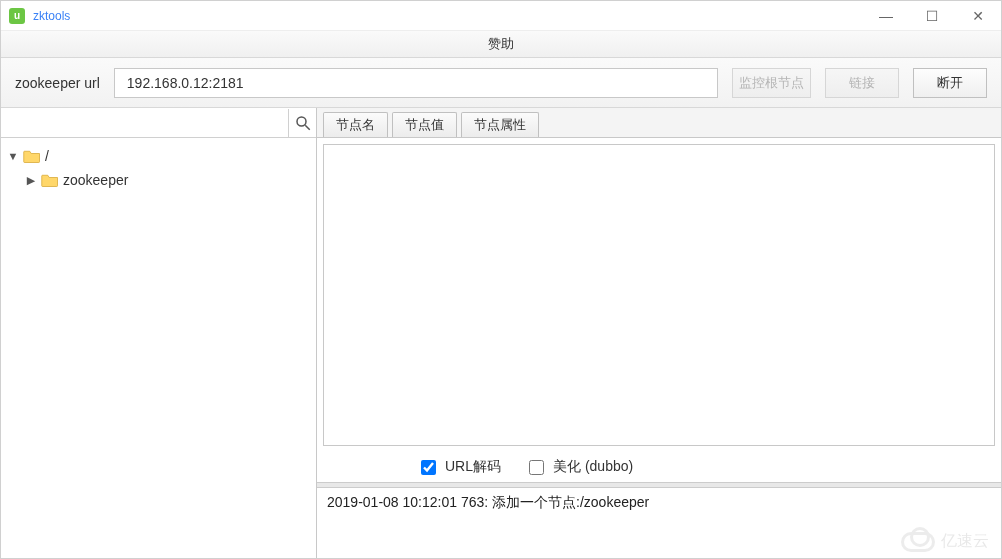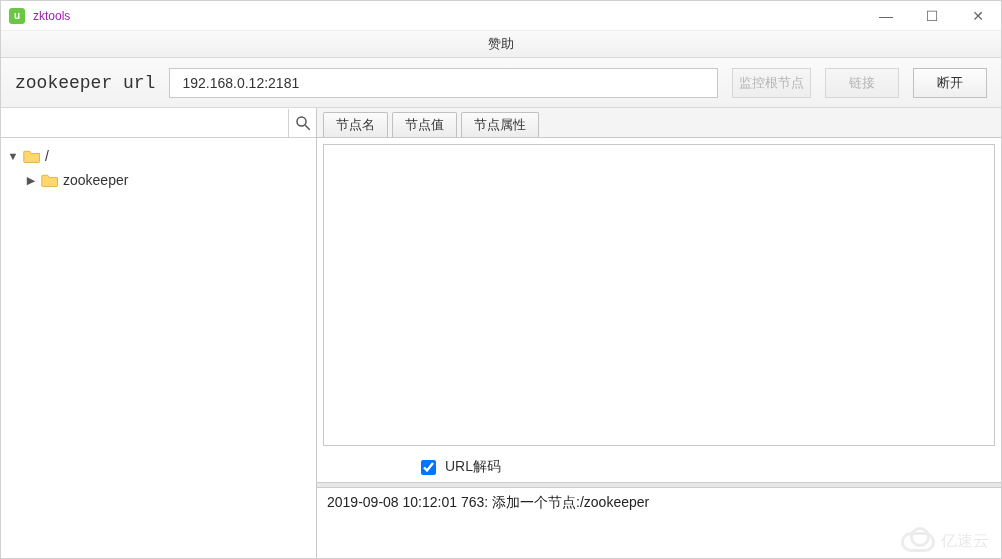--- a/index.html
+++ b/index.html
@@ -11,35 +11,35 @@
 
   .window { width: 1002px; height: 559px; display: flex; flex-direction: column;
     border: 1px solid #d0d0d0; background: #fff; position: relative; }
 
   
   .titlebar { height: 30px; display: flex; align-items: center; padding-left: 8px;
     background: #fff; border-bottom: 1px solid #eee; }
   .app-icon { width: 16px; height: 16px; background: #6cc644; border-radius: 3px;
     display: flex; align-items: center; justify-content: center; color: #fff;
     font-size: 10px; font-weight: bold; margin-right: 8px; }
-  .app-title { color: #a21caf; font-size: 12px; }
+  .app-title { color: #3b82f6; font-size: 12px; }
   .win-controls { margin-left: auto; display: flex; }
   .win-btn { width: 46px; height: 30px; display: flex; align-items: center;
     justify-content: center; color: #666; font-size: 14px; }
 
   
   .menubar { height: 27px; display: flex; align-items: center; padding: 0 4px;
     background: linear-gradient(#fafafa, #f0f0f0); border-bottom: 1px solid #d8d8d8; flex-direction: column; }
   .menu-item { padding: 4px 12px; font-size: 13px; color: #333; cursor: default; }
 
   
   .toolbar { height: 50px; display: flex; align-items: center; padding: 0 14px;
     background: linear-gradient(#fafafa, #f2f2f2); border-bottom: 1px solid #d8d8d8;
     gap: 14px; }
-  .toolbar-label { font-size: 18px; color: #333; white-space: nowrap; font-family: Liberation Mono, monospace; }
+  .toolbar-label { font-size: 14px; color: #333; white-space: nowrap; }
   .url-input { flex: 1; height: 30px; border: 1px solid #c8c8c8; background: #fff;
     padding: 0 12px; font-size: 14px; color: #333; outline: none; }
   .tool-btn { height: 30px; min-width: 74px; border: 1px solid #c0c0c0;
     background: linear-gradient(#fdfdfd, #efefef); font-size: 13px; color: #333;
     cursor: pointer; border-radius: 0; }
   .tool-btn:disabled { color: #b5b5b5; background: linear-gradient(#f6f6f6,#eee);
     border-color: #d6d6d6; cursor: default; }
 
   
   .main { flex: 1; display: flex; overflow: hidden; }
@@ -159,24 +159,28 @@
         <div class="tab">节点名</div>
         <div class="tab">节点值</div>
         <div class="tab">节点属性</div>
       </div>
       <div class="content-panel"></div>
       <div class="options-row">
         <label class="chk">
           <input type="checkbox" id="chk1" checked="" style="">
           <span>URL解码</span>
         </label>
+        <label class="chk">
+          <input type="checkbox" id="chk2" style="">
+          <span>美化 (dubbo)</span>
+        </label>
       </div>
       <div class="split-bar"></div>
       <div class="log-panel">
-        <div>2019-09-08 10:12:01 763: 添加一个节点:/zookeeper</div>
+        <div>2019-01-08 10:12:01 763: 添加一个节点:/zookeeper</div>
       </div>
     </div>
 
   </div>
 
   <div class="watermark">
     <div class="cloud"></div>
     <span>亿速云</span>
   </div>
 

